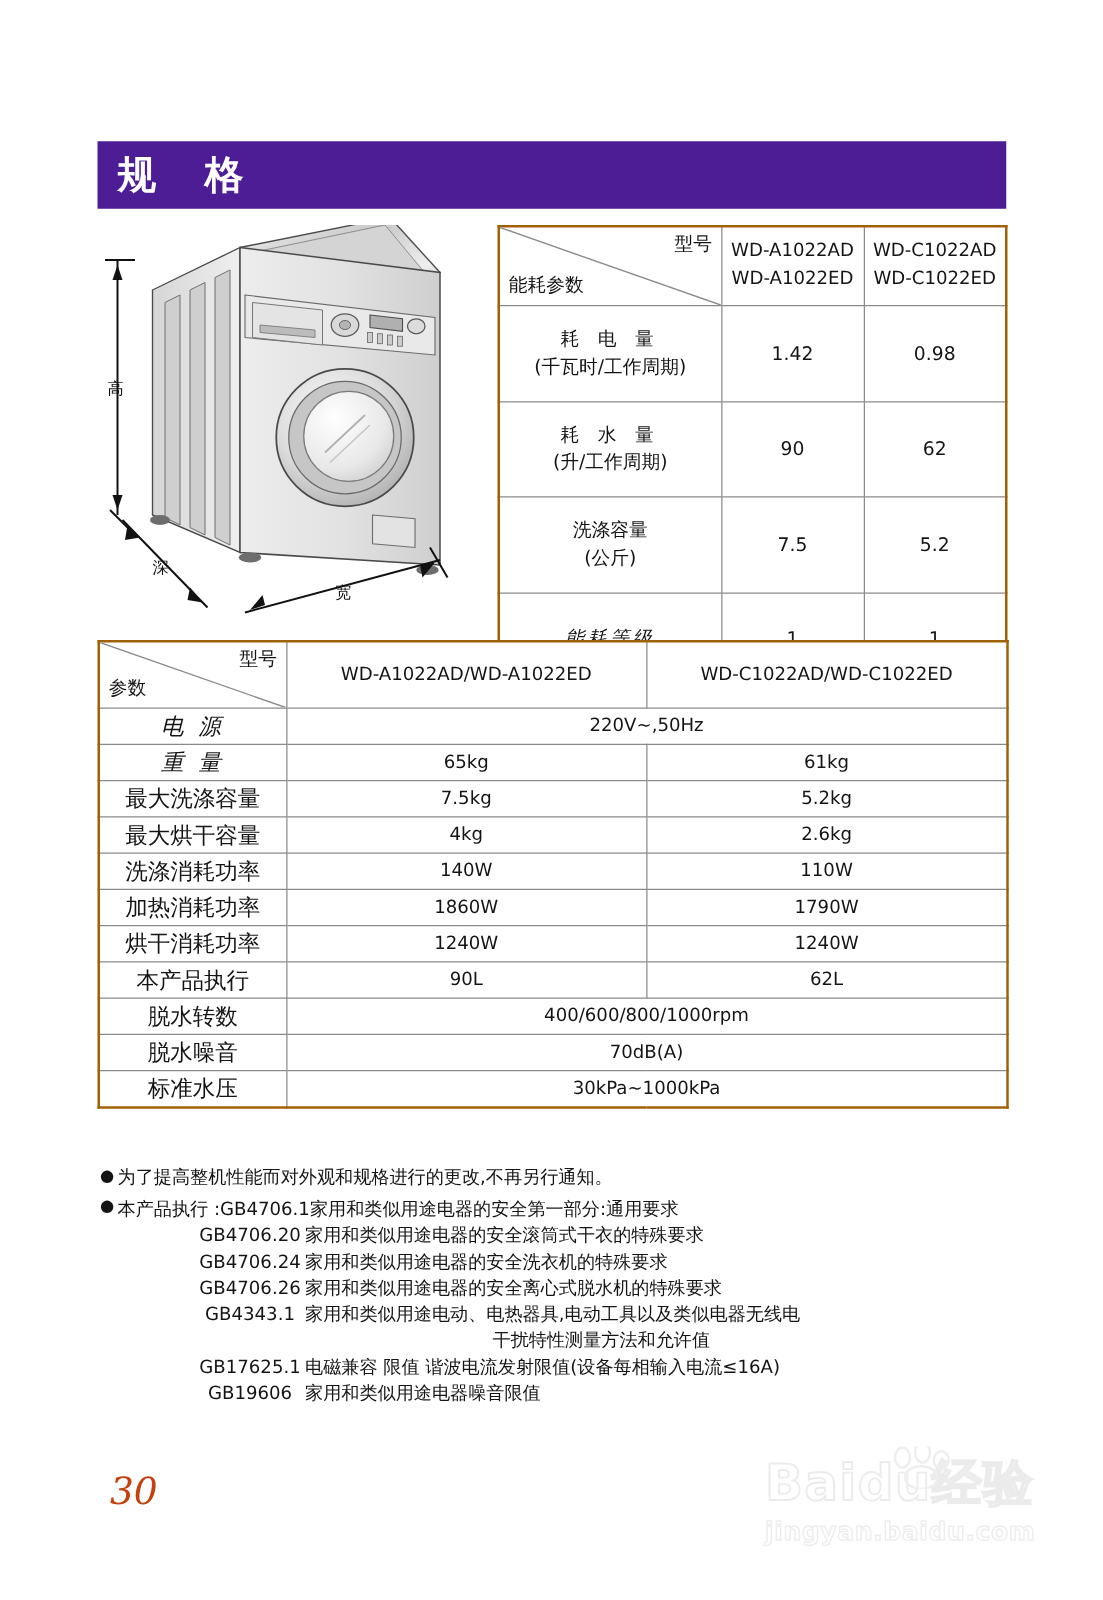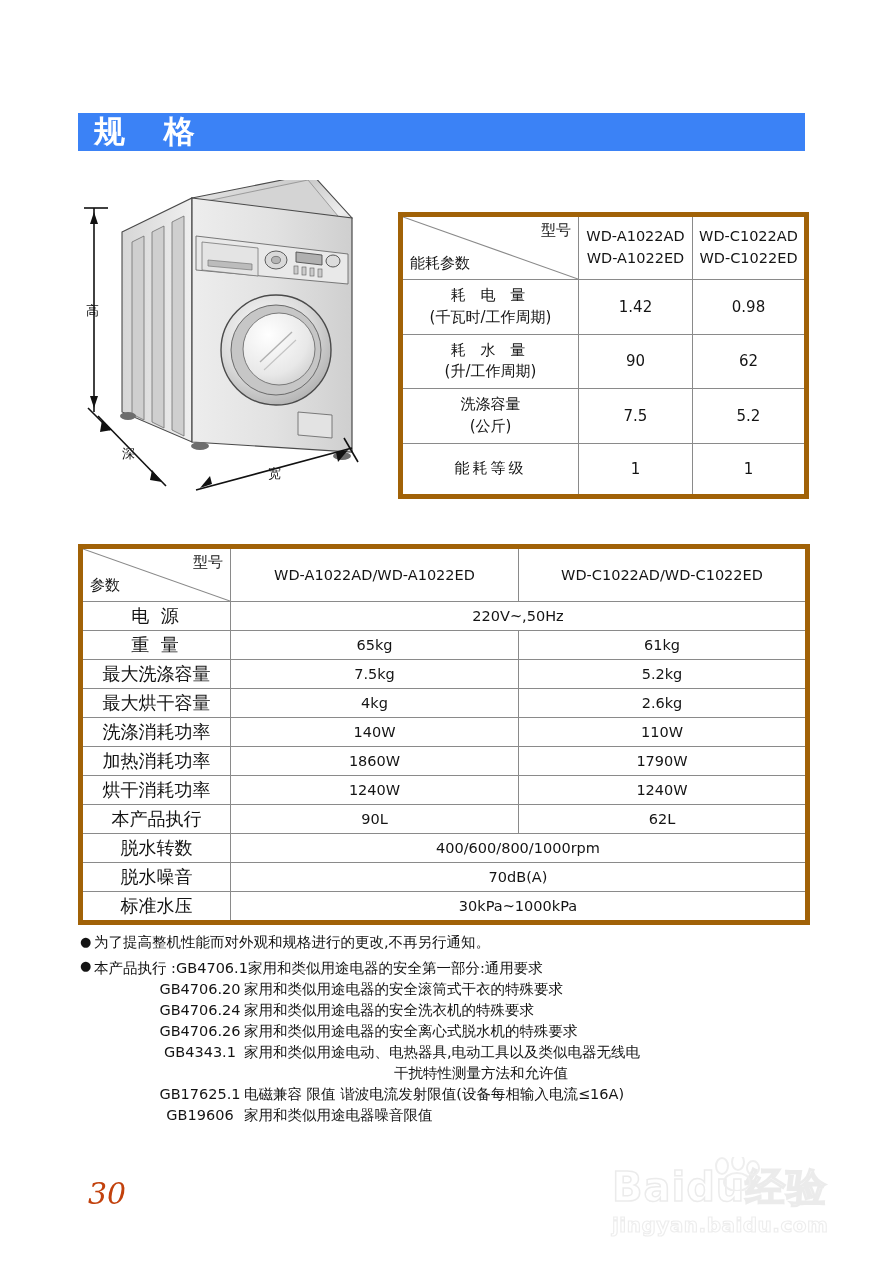--- a/index.html
+++ b/index.html
@@ -15,22 +15,22 @@
     color: #141414;
     overflow: hidden;
   }
 
   
   .title-bar {
     position: absolute;
     left: 78px;
     top: 113px;
     width: 727px;
-    height: 38px;
-    background: #3b82f6;
+    height: 54px;
+    background: #4c1d95;
     display: flex;
     align-items: center;
   }
   .title-text {
     color: #ffffff;
     font-size: 31px;
     font-weight: bold;
     letter-spacing: 14px;
     margin-left: 16px;
     font-family: "DejaVu Sans", "Liberation Sans", sans-serif;
@@ -58,22 +58,21 @@
     background: #fff;
   }
   table.spec td {
     border: 1px solid #8a8a8a;
     text-align: center;
     vertical-align: middle;
     color: #141414;
     background: #fff;
   }
   table.spec {
-    border: 5px solid #a16207;
-    margin-top: 32px;
+    border: 2px solid #a16207;
   }
 
   
   .t1-wrap {
     position: absolute;
     left: 398px;
     top: 180px;
   }
   table.t1 { width: 406px; }
   table.t1 td { font-size: 15px; }
@@ -104,24 +103,24 @@
     bottom: 6px;
     font-size: 15px;
   }
   .t1 .modelcell {
     font-size: 14.5px;
     line-height: 1.5;
     letter-spacing: 0px;
   }
   .t1 .lbl2 {
     line-height: 1.45;
-    padding: 5px 2px;
+    padding: 16px 2px;
   }
   .sp { letter-spacing: 5px; }
-  .sp3 { letter-spacing: 3px; }
+  .sp3 { letter-spacing: 3px; font-style: italic; }
 
   
   .t2-wrap {
     position: absolute;
     left: 78px;
     top: 512px;
   }
   table.t2 { width: 727px; }
   table.t2 td { font-size: 14.5px; height: 26px; }
   .t2 .hdr-diag { height: 52px; padding: 0; }

